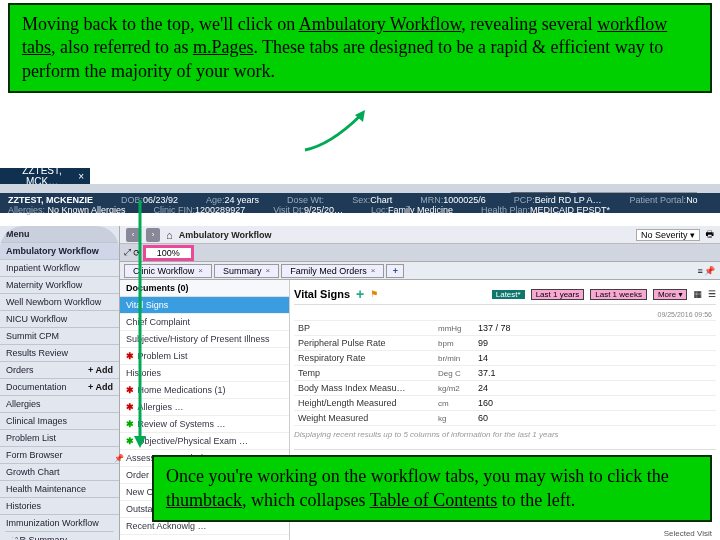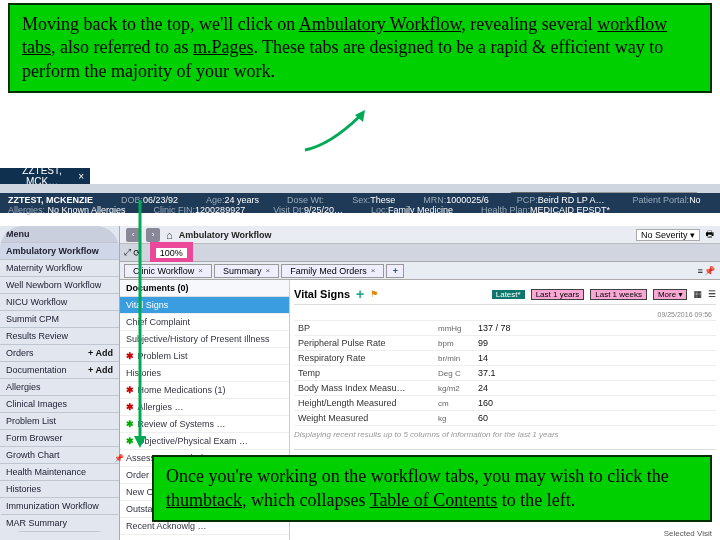--- a/index.html
+++ b/index.html
@@ -30,21 +30,21 @@
   .wf-toolbar { height:18px; background:#e9ecf3; border-bottom:1px solid #bbb; display:flex; align-items:center; gap:6px; padding:0 6px; font-size:9px;}
   .wf-toolbar .navbtn { width:14px; height:14px; background:#889; color:#fff; text-align:center; line-height:14px; border-radius:2px; font-size:8px;}
   .wf-toolbar .home { font-size:11px; color:#445;}
   .wf-toolbar .title { font-weight:bold; color:#222; }
   .wf-toolbar .spacer { flex:1; }
   .wf-toolbar .nosev { border:1px solid #aaa; padding:0 4px; background:#fff;}
   .wf-subtabs { height:18px; background:#d0d5e0; border-bottom:1px solid #aaa; display:flex; align-items:center; gap:2px; padding:2px 4px; font-size:9px;}
   .wf-subtabs .tab { background:#eef; border:1px solid #999; padding:1px 8px; display:flex; align-items:center; gap:4px; height:14px;}
   .wf-subtabs .tab .x { color:#666; font-size:8px; }
   .wf-subtabs .tab.plus { width:16px; justify-content:center; color:#357; font-weight:bold;}
-  .zoom { margin-left:7px; border:6px solid #ec4899; background:#fff; padding:0 4px;}
+  .zoom { margin-left:0; border:3px solid #ec4899; background:#fff; padding:0 11px;}
   .content { flex:1; display:flex; overflow:hidden; }
   .toc { width:170px; background:#fff; border-right:1px solid #ccc; display:flex; flex-direction:column; font-size:9px; }
   .toc .head { padding:3px 6px; font-weight:bold; border-bottom:1px solid #ddd; background:#f6f8fc;}
   .toc .row { padding:3px 6px; border-bottom:1px solid #eee; color:#334; display:flex; gap:4px; align-items:center;}
   .toc .row.active { background:#3a9de0; color:#fff; }
   .marker-red { color:#c00; font-weight:bold; }
   .marker-green { color:#0a0; font-weight:bold; }
   .vitals { flex:1; background:#fff; padding:4px; font-size:9px; position:relative; }
   .vitals-head { display:flex; align-items:center; gap:6px; padding:2px 0; border-bottom:1px solid #ddd;}
   .vitals-head .title { font-weight:bold; font-size:11px;}
@@ -96,40 +96,41 @@
   <input class="name-input" placeholder="Name" style="">
   <span>🔍</span>
 </div>
 
 <div class="banner">
   <div class="banner-row">
     <b>ZZTEST, MCKENZIE</b>
     <span><span class="lbl">DOB:</span><span>06/23/92</span></span>
     <span><span class="lbl">Age:</span><span>24 years</span></span>
     <span><span class="lbl">Dose Wt:</span></span>
-    <span><span class="lbl">Sex:</span><span>These</span></span>
+    <span><span class="lbl">Sex:</span><span>Chart</span></span>
     <span><span class="lbl">MRN:</span><span>1000025/6</span></span>
     <span><span class="lbl">PCP:</span><span>Beird RD LP A…</span></span>
     <span><span class="lbl">Patient Portal:</span><span>No</span></span>
   </div>
   <div class="banner-row">
     <span><span class="lbl">Allergies:</span> <span>No Known Allergies</span></span>
     <span><span class="lbl">Clinic FIN:</span><span>1200289927</span></span>
     <span><span class="lbl">Visit Dt:</span><span>9/25/20…</span></span>
     <span><span class="lbl">Loc:</span><span>Family Medicine</span></span>
     <span><span class="lbl">Health Plan:</span><span>MEDICAID EPSDT*</span></span>
   </div>
 </div>
 
 <div class="shell">
   <div class="leftnav">
     <div class="thumb">📌</div>
     <div class="menu">
       <div class="item" style="background:#c9cfdd;font-weight:bold">Menu</div>
       <div class="item active">Ambulatory Workflow</div>
+      <div class="item">Inpatient Workflow</div>
       <div class="item">Maternity Workflow</div>
       <div class="item">Well Newborn Workflow</div>
       <div class="item">NICU Workflow</div>
       <div class="item">Summit CPM</div>
       <div class="item">Results Review</div>
       <div class="item">
           <span>Orders</span>
           <span class="add">+ Add</span>
         </div>
       <div class="item">

